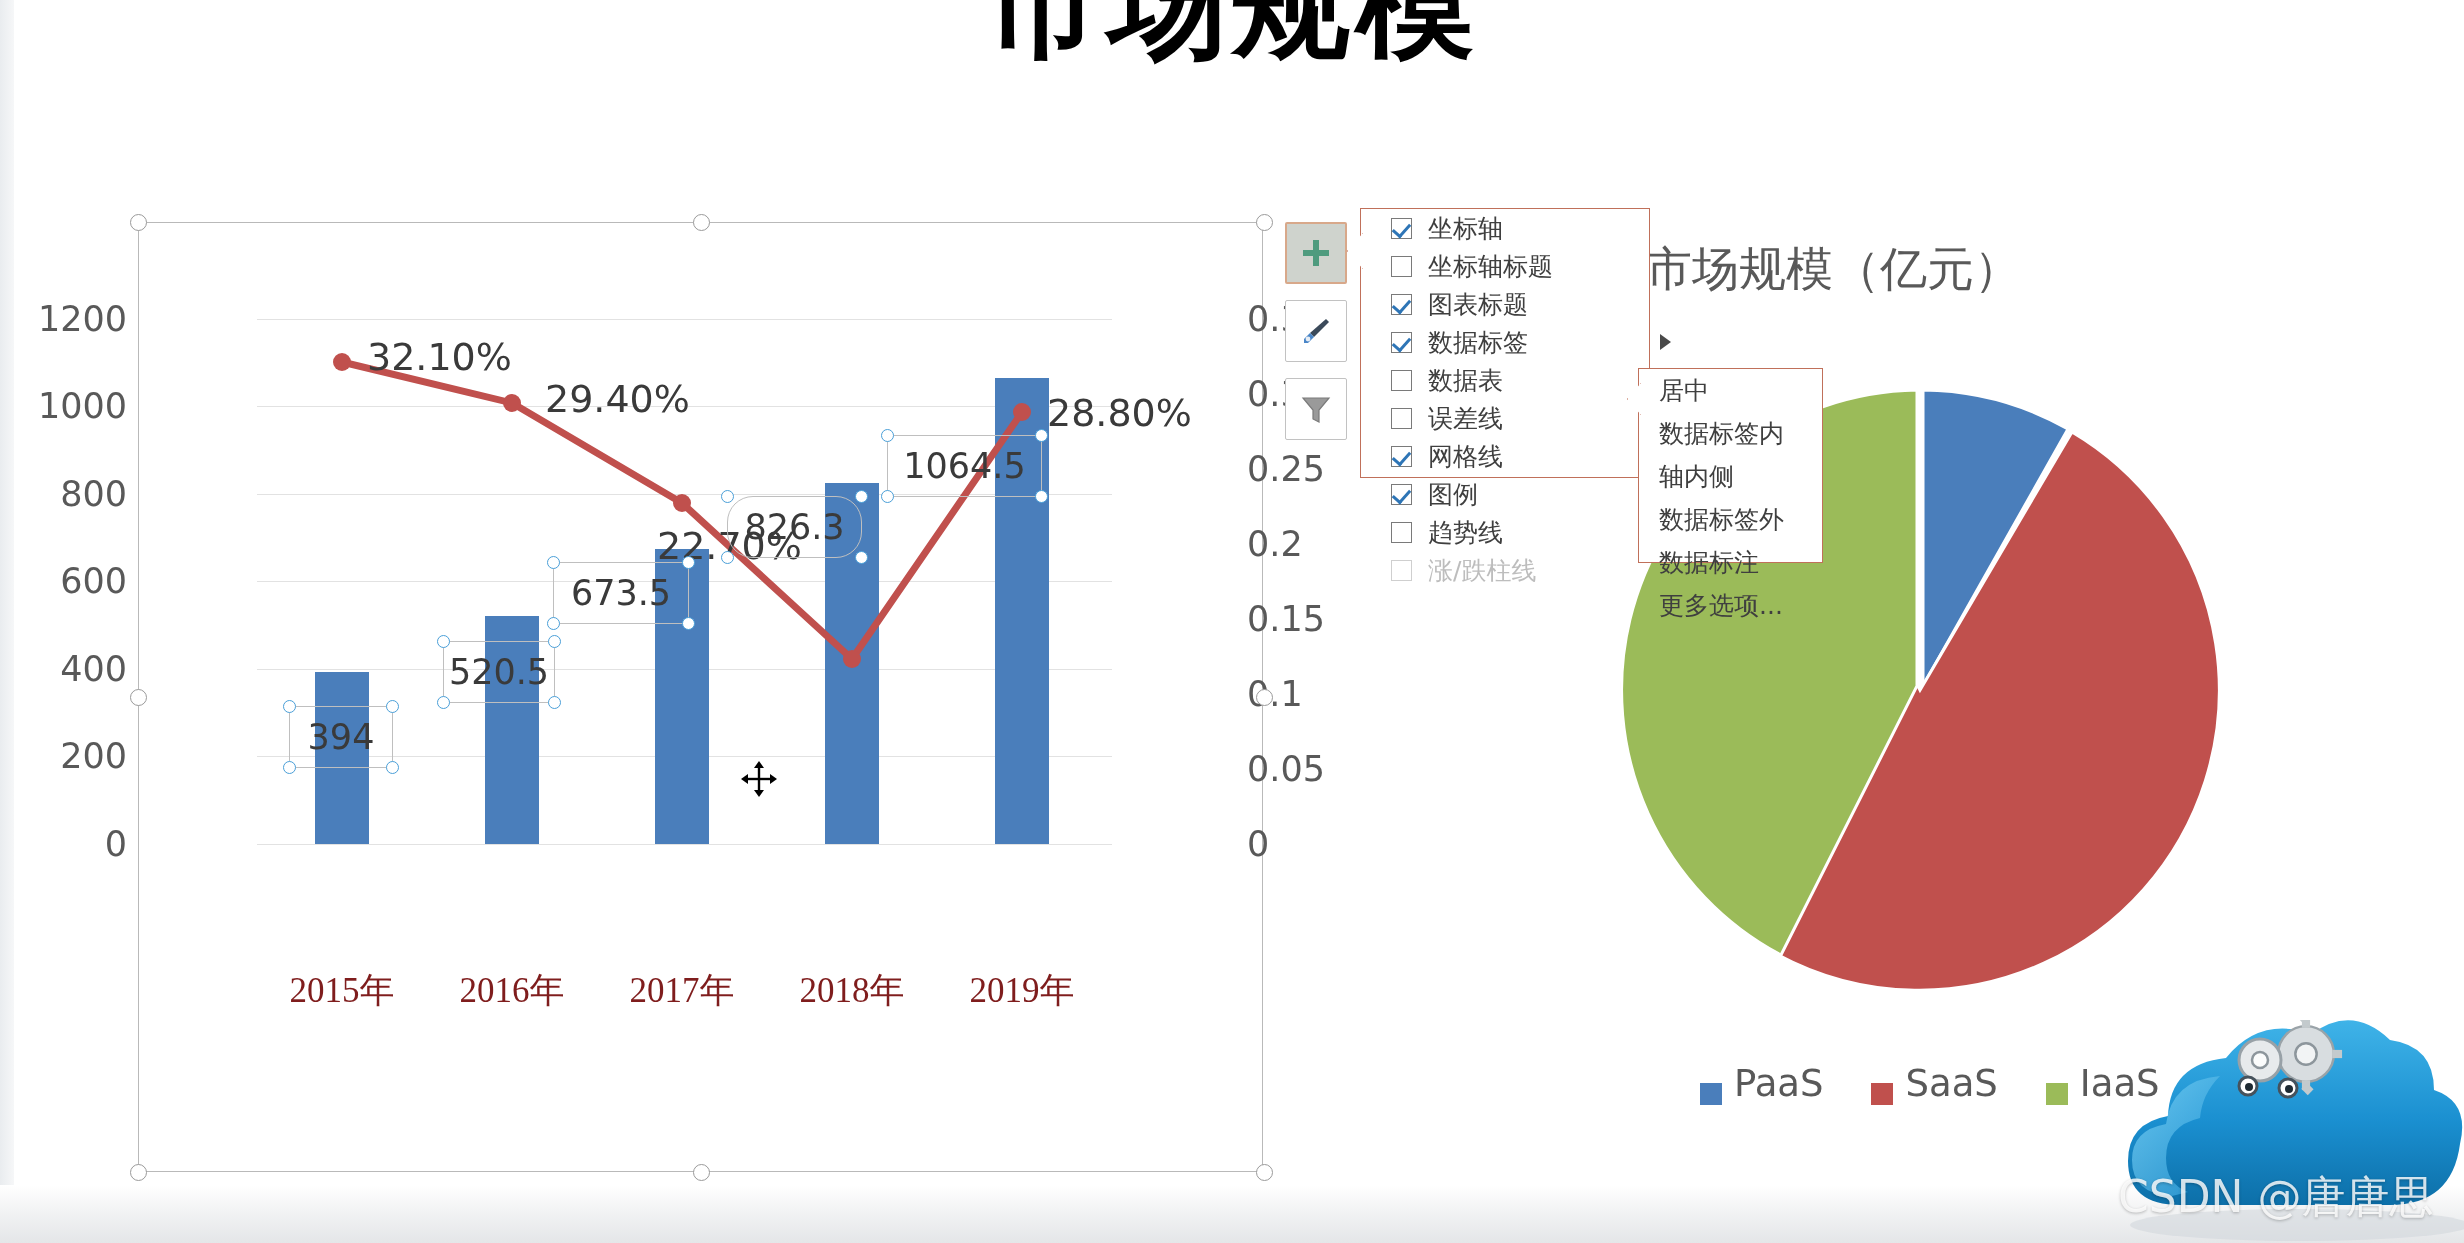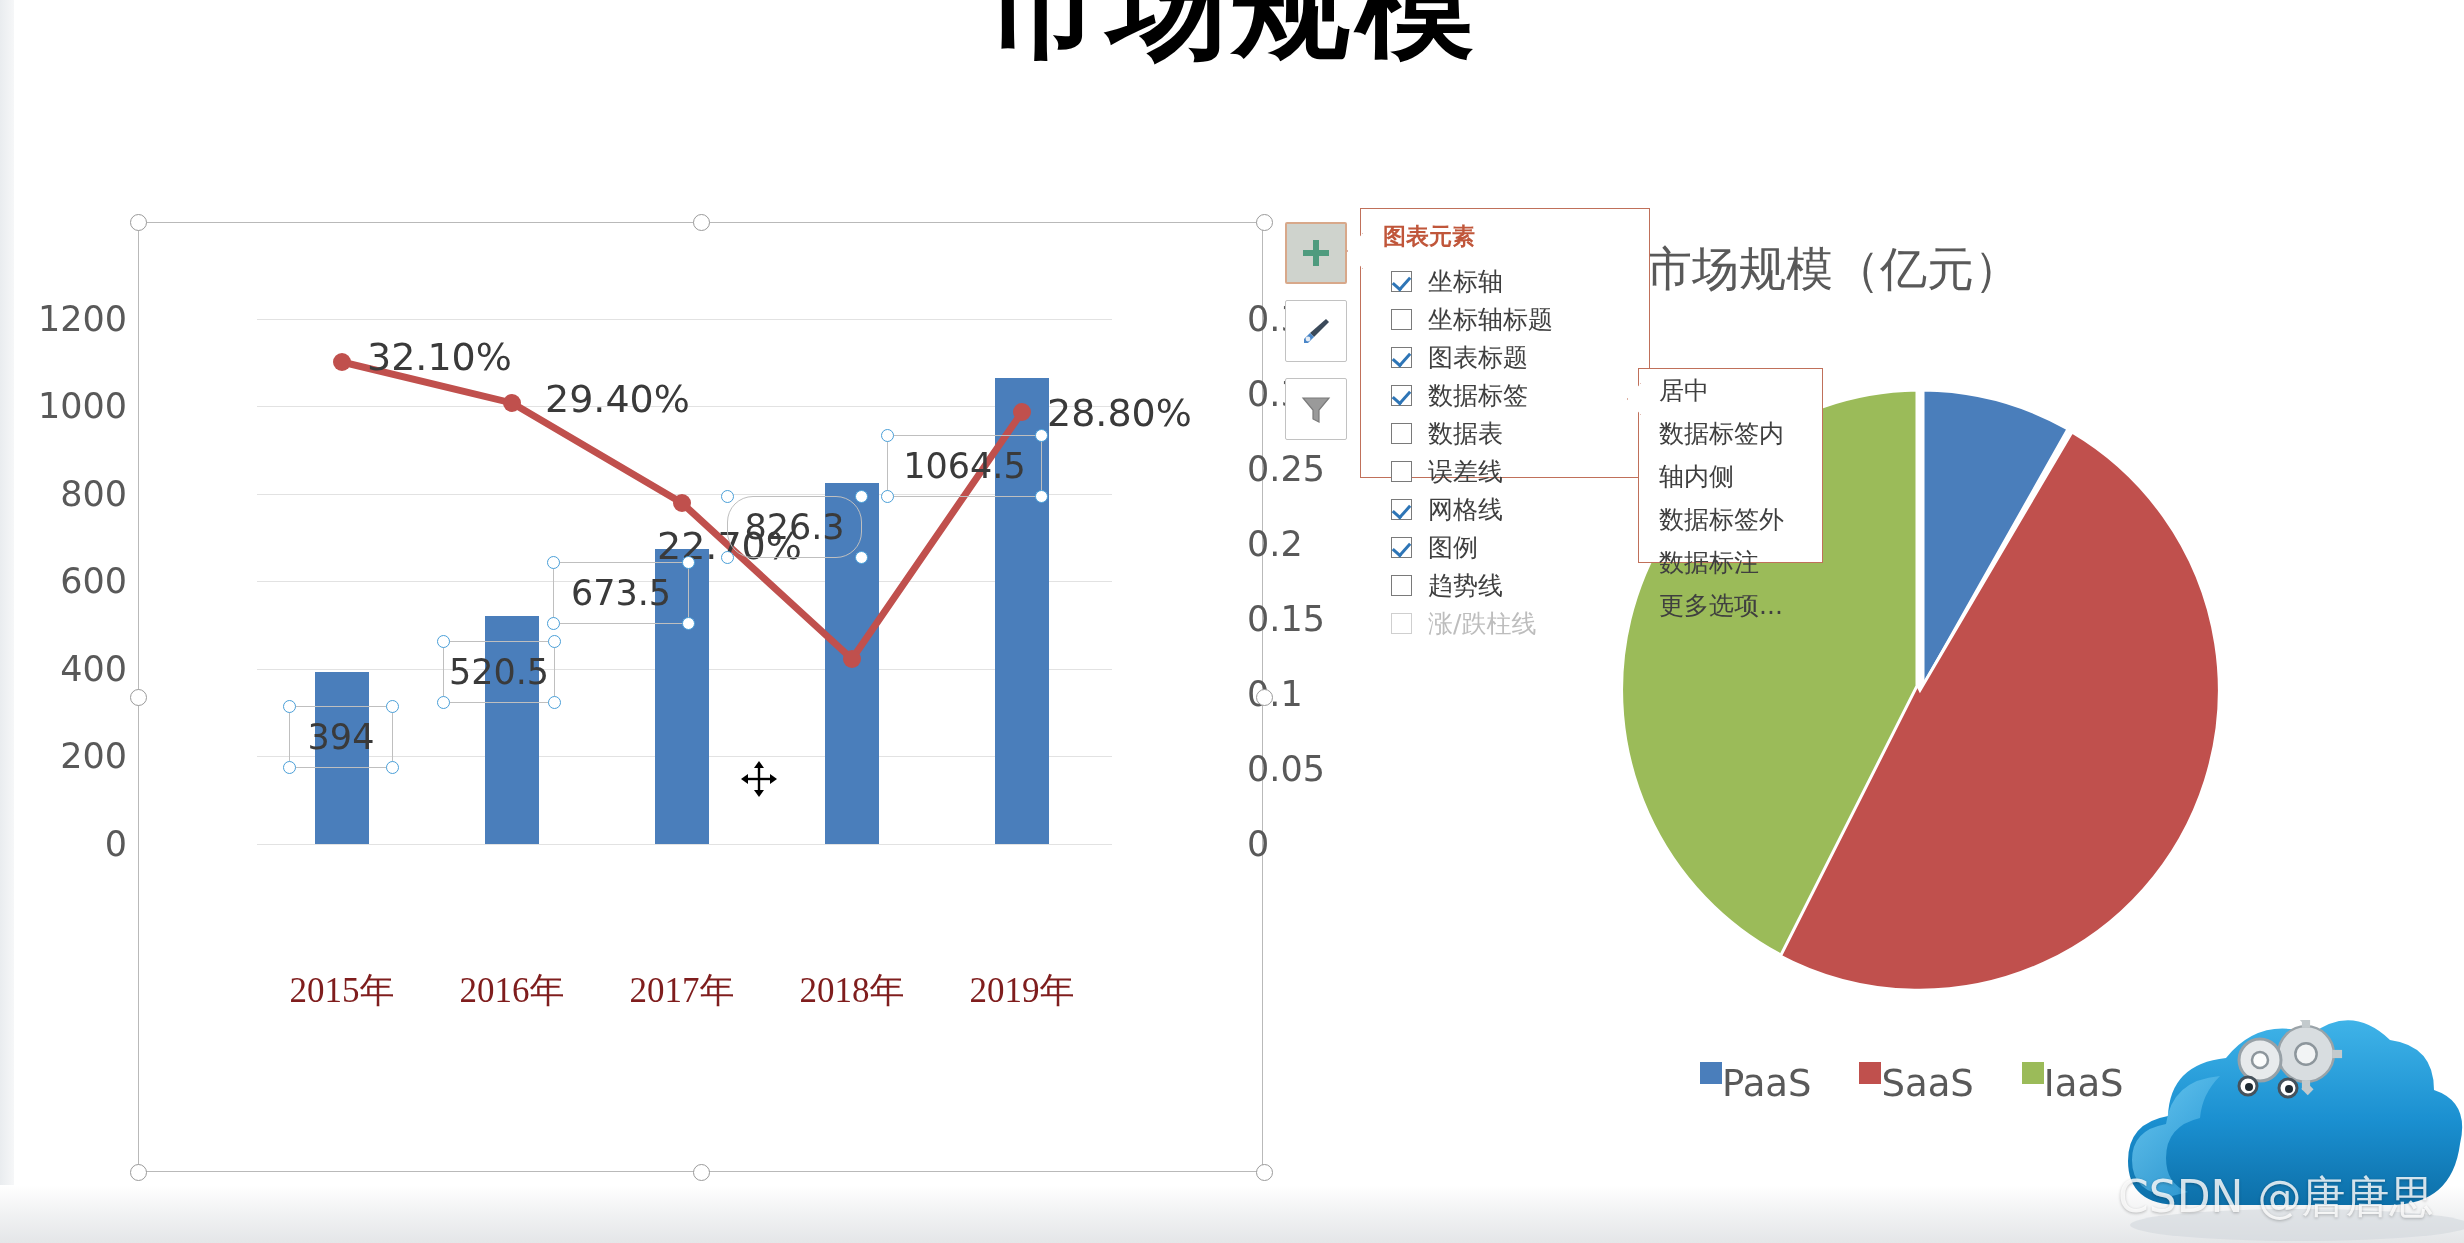--- a/index.html
+++ b/index.html
@@ -148,21 +148,21 @@
   #pie-title {
     position:absolute; left:1645px; top:238px; font-size:47px; color:#595959;
     font-family:"DejaVu Sans","Liberation Sans",sans-serif; white-space:nowrap;
   }
   #pie-wrap { position:absolute; left:1590px; top:350px; width:650px; height:680px; }
   #pie-legend {
     position:absolute; left:1700px; top:1062px; display:flex; gap:48px;
     align-items:center; font-size:37px; color:#595959;
     font-family:"DejaVu Sans","Liberation Sans",sans-serif;
   }
-  .pl { display:flex; align-items:flex-start; }
+  .pl { display:flex; align-items:flex-end; gap:12px; }
   .pl-sw { width:22px; height:22px; }
 
   
   #cloud { position:absolute; left:2110px; top:1020px; width:354px; height:223px; }
   #watermark {
     position:absolute; left:2118px; top:1168px; font-size:44px;
     color:rgba(255,255,255,.82);
     font-family:"DejaVu Sans","Liberation Sans",sans-serif;
     text-shadow:0 1px 3px rgba(0,0,0,.25); white-space:nowrap;
   }
@@ -313,21 +313,20 @@
   </div>
   <div class="cbtn">
     <svg width="34" height="34" viewBox="0 0 34 34">
       <path d="M4 6 h26 l-10 12 v12 l-6 -3 v-9 z" fill="#9a9a9a" stroke="#7a7a7a" stroke-width="1.2"></path>
     </svg>
   </div>
 </div>
 
 <div id="chart-elements-menu">
   <div id="ce-notch"></div>
-  <div id="ce-title">图表元素</div>
 
   <div class="ce-row">
     <span class="cbox on"></span>
     <span>坐标轴</span>
   </div>
   <div class="ce-row">
     <span class="cbox"></span>
     <span>坐标轴标题</span>
   </div>
   <div class="ce-row">

